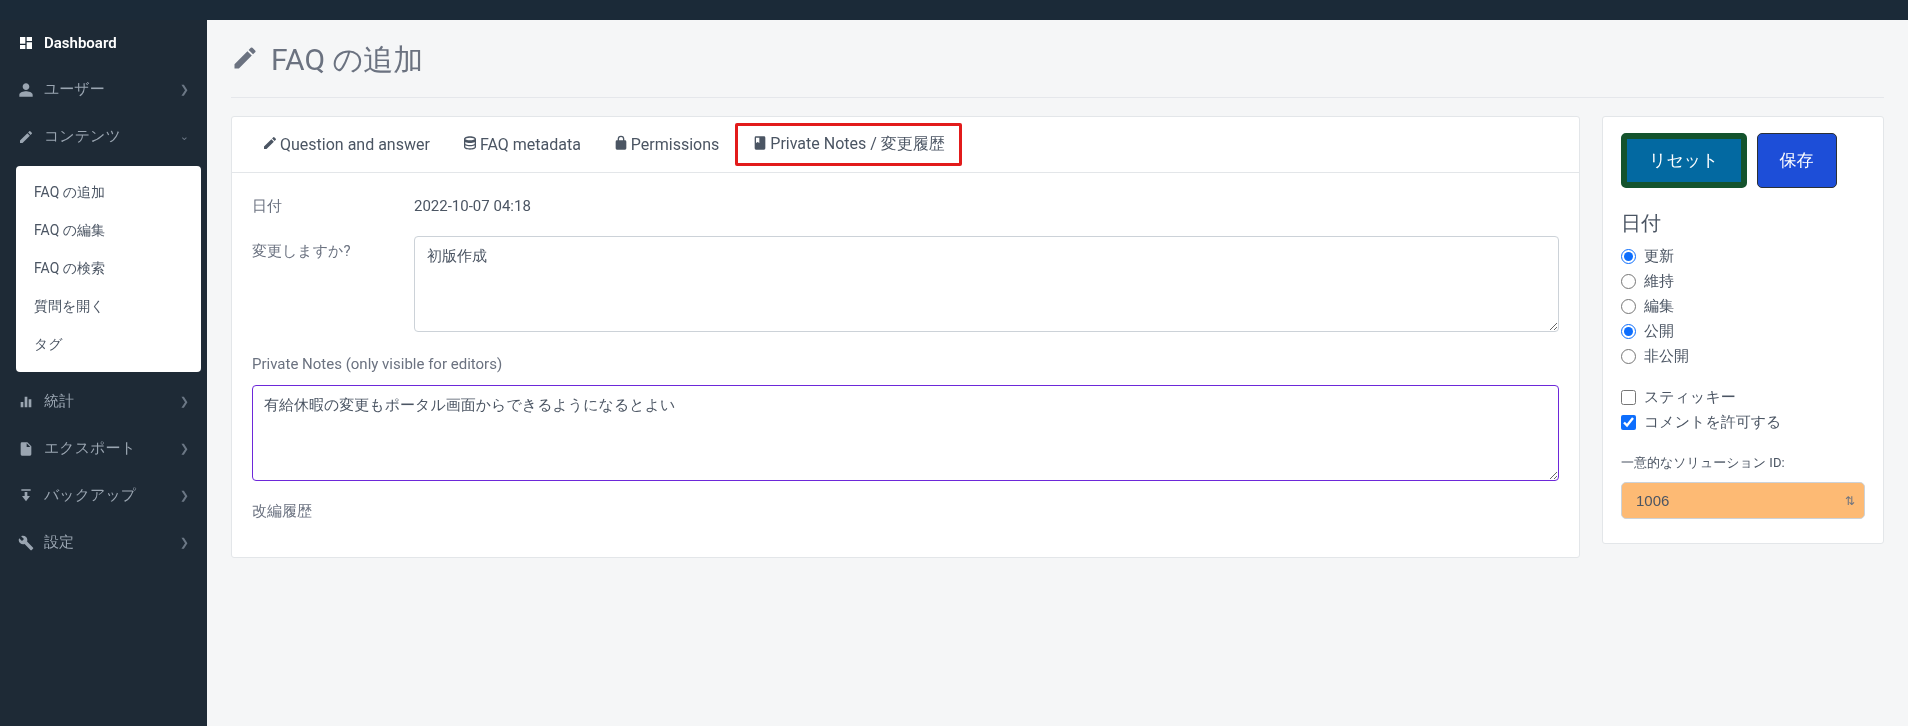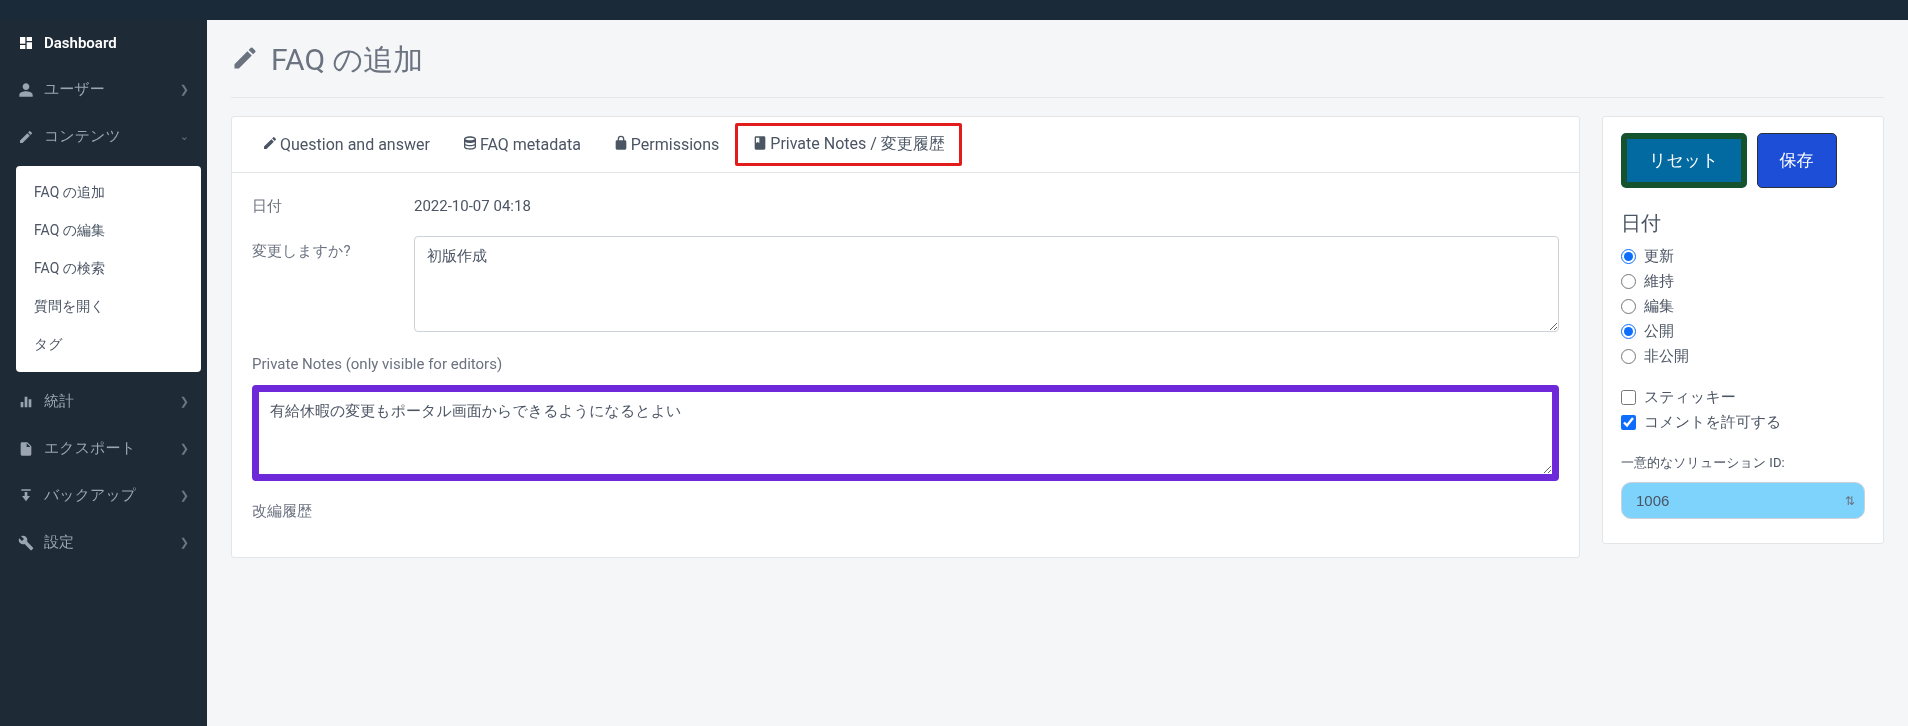--- a/index.html
+++ b/index.html
@@ -28,36 +28,36 @@
 .tab { padding: 14px 16px; color: #4b5563; font-size: 16px; display: flex; align-items: center; gap: 2px; cursor: pointer; }
 .tab .icon { font-size: 14px; }
 .tab.highlight { border: 3px solid #e21b1b; border-radius: 2px; margin: 6px 0; padding: 8px 14px; }
 
 .form-area { padding: 18px 20px 24px; }
 .form-row { display: flex; align-items: flex-start; margin-bottom: 20px; }
 .form-row .label { width: 162px; color: #6b7280; font-size: 15px; padding-top: 6px; }
 .form-row .value { flex: 1; color: #4b5563; font-size: 15px; padding-top: 6px; }
 textarea { width: 100%; border: 1px solid #ccd2d8; border-radius: 4px; padding: 10px 12px; font-family: inherit; font-size: 15px; color: #4b5563; resize: both; }
 textarea#ta1 { height: 96px; }
-textarea#ta2 { height: 96px; border: 7px solid #6d28d9; padding-left: 11px; }
+textarea#ta2 { height: 96px; border: 1px solid #6d28d9; padding-left: 11px; }
 .block-label { color: #6b7280; font-size: 15px; margin-bottom: 12px; }
 .block-label.mt { margin-top: 6px; }
 
 .side-buttons { display: flex; gap: 10px; margin-bottom: 22px; }
 .btn { border: none; border-radius: 5px; padding: 10px 22px; font-size: 17px; cursor: pointer; }
 .btn-info { background: #0369a1; color: #fff; border: 6px solid #14532d; }
 .btn-dark { background: #1d4ed8; color: #fff; border: 1px solid #2b3035; }
 
 .side-panel h5 { font-size: 20px; font-weight: 400; color: #4b5563; margin-bottom: 10px; }
 .radio-row, .check-row { display: flex; align-items: center; gap: 8px; color: #4b5563; font-size: 15px; margin-bottom: 6px; }
 .radio-row input, .check-row input { accent-color: #0d6efd; width: 15px; height: 15px; }
 .section-gap { margin-top: 22px; }
 .sol-label { color: #4b5563; font-size: 13px; margin-bottom: 10px; }
 .select-wrap { position: relative; }
-.select { width: 100%; border: 1px solid #ccd2d8; background: #7dd3fc; border-radius: 10px; padding: 9px 30px 9px 14px; font-size: 15px; color: #4b5563; appearance: none; cursor: pointer; }
+.select { width: 100%; border: 1px solid #ccd2d8; background: #fdba74; border-radius: 5px; padding: 9px 30px 9px 14px; font-size: 15px; color: #4b5563; appearance: none; cursor: pointer; }
 .select-wrap::after { content: "⇅"; position: absolute; right: 10px; top: 50%; transform: translateY(-50%); color: #6b7280; font-size: 12px; pointer-events: none; }
 
 svg { width: 16px; height: 16px; fill: currentColor; }
 </style>
 </head>
 <body>
 
 <div class="topbar"></div>
 <div class="layout">
   <aside class="sidebar">

